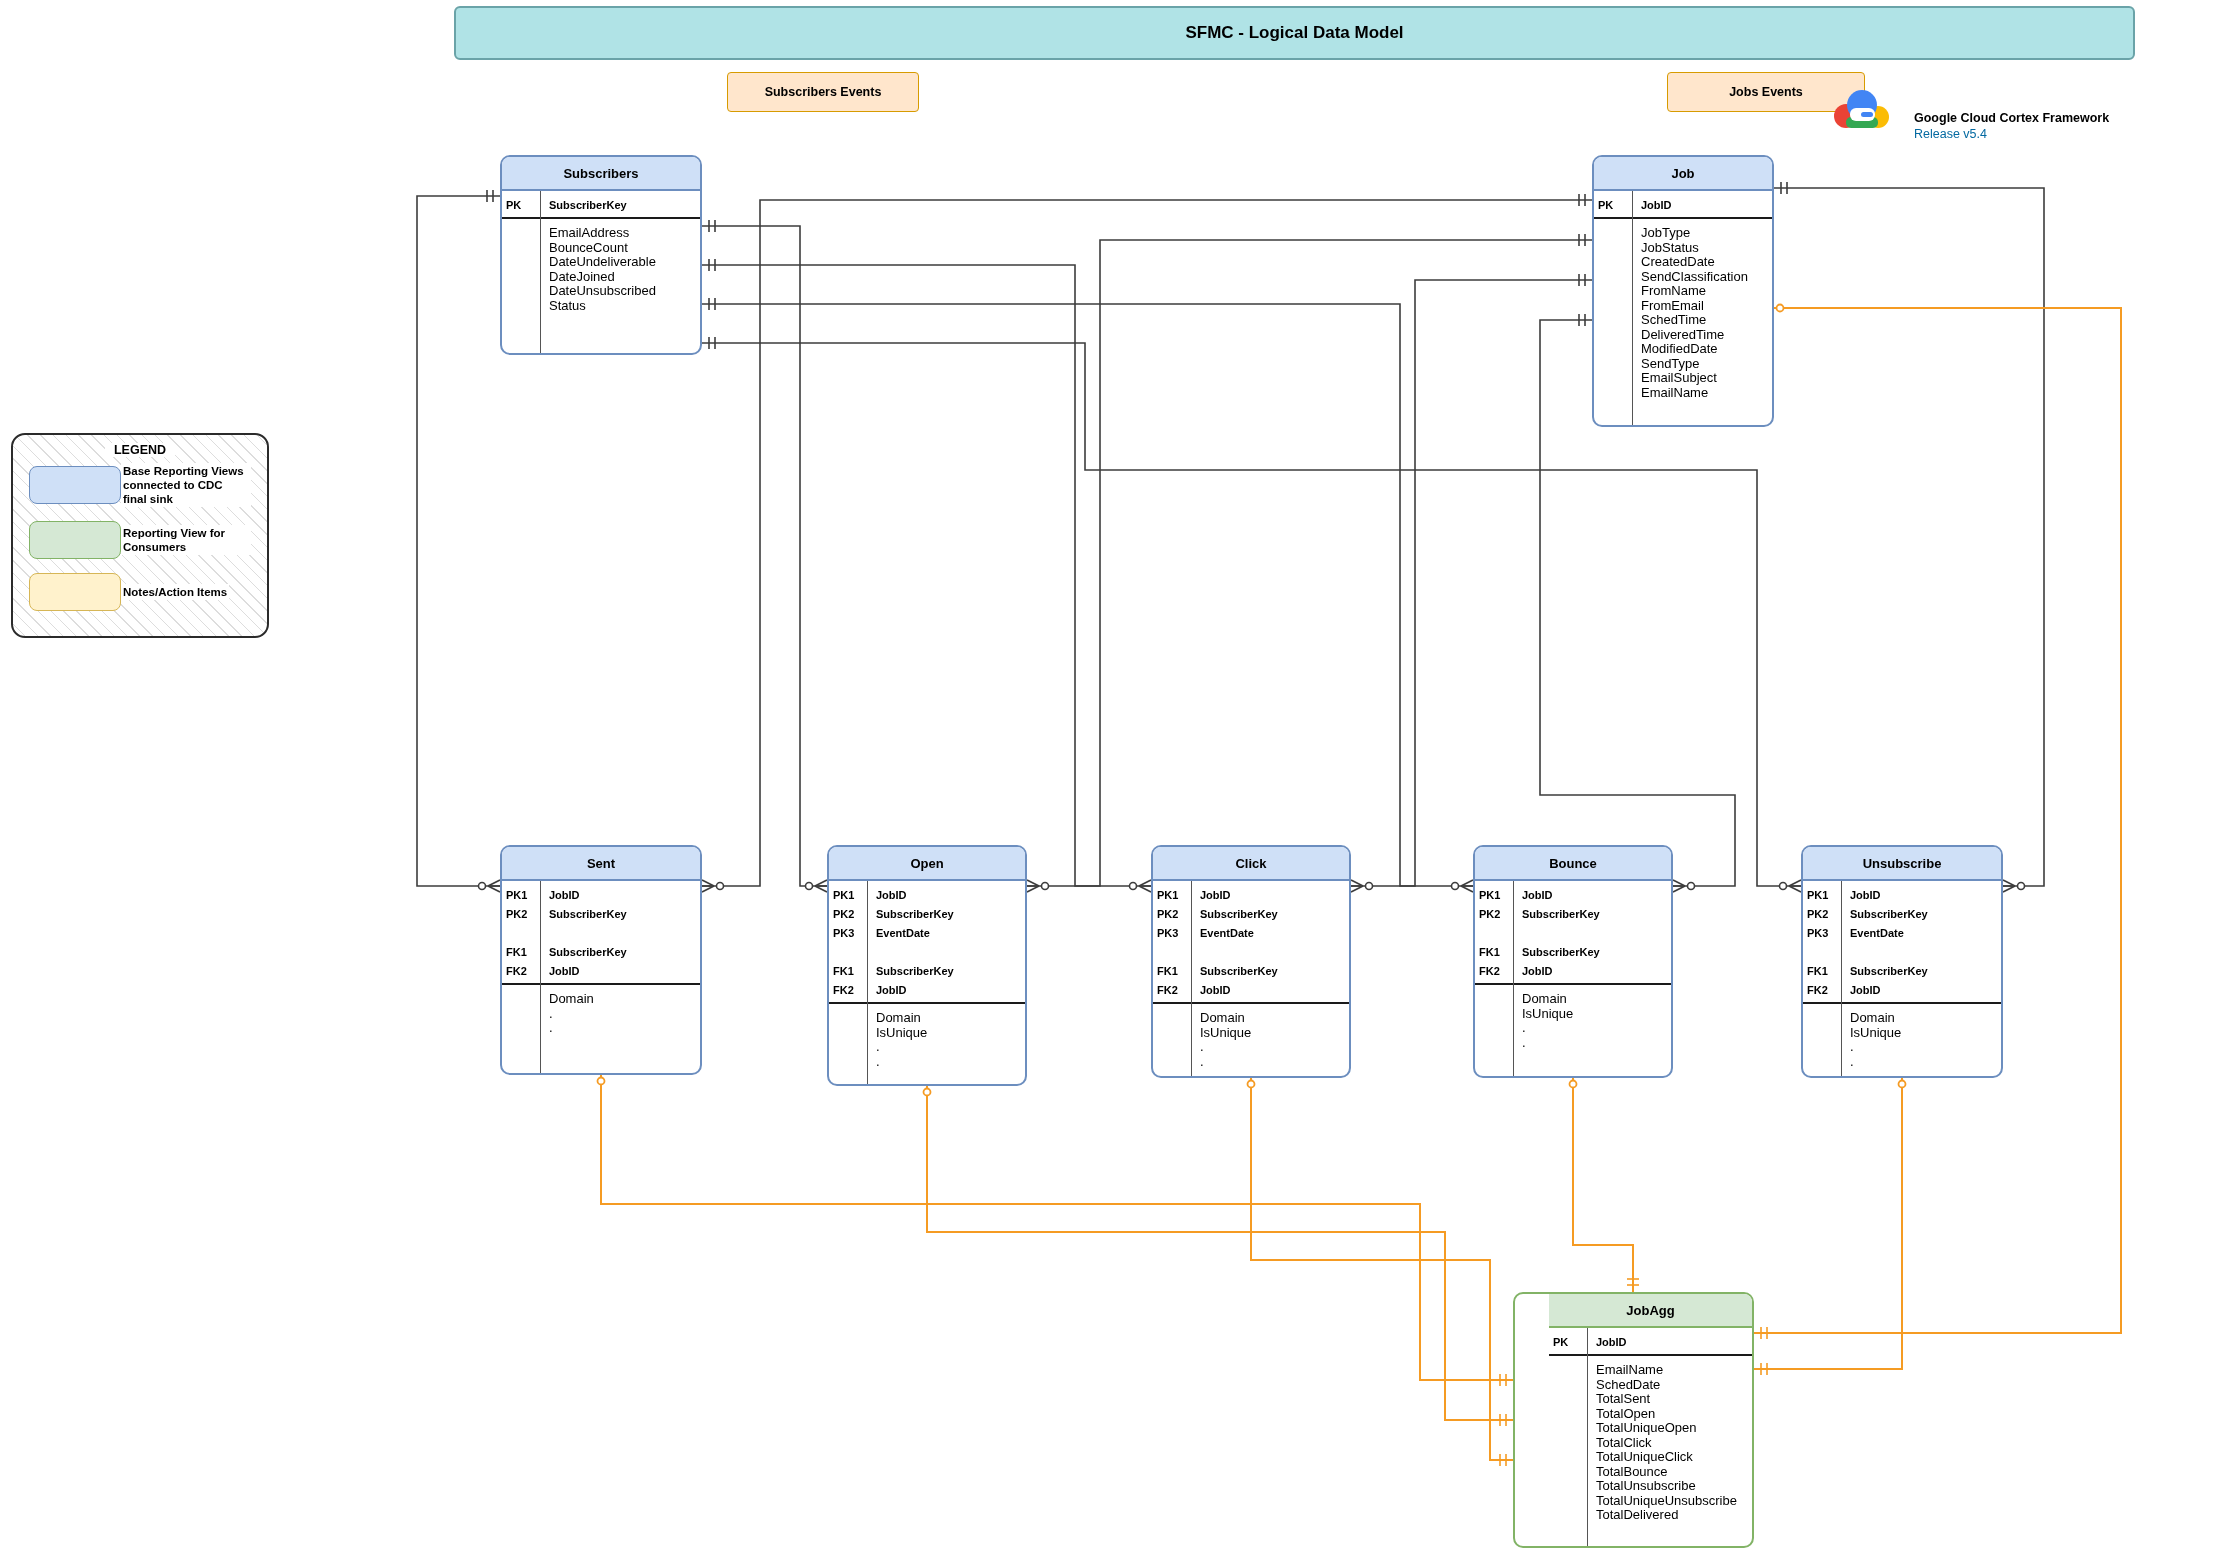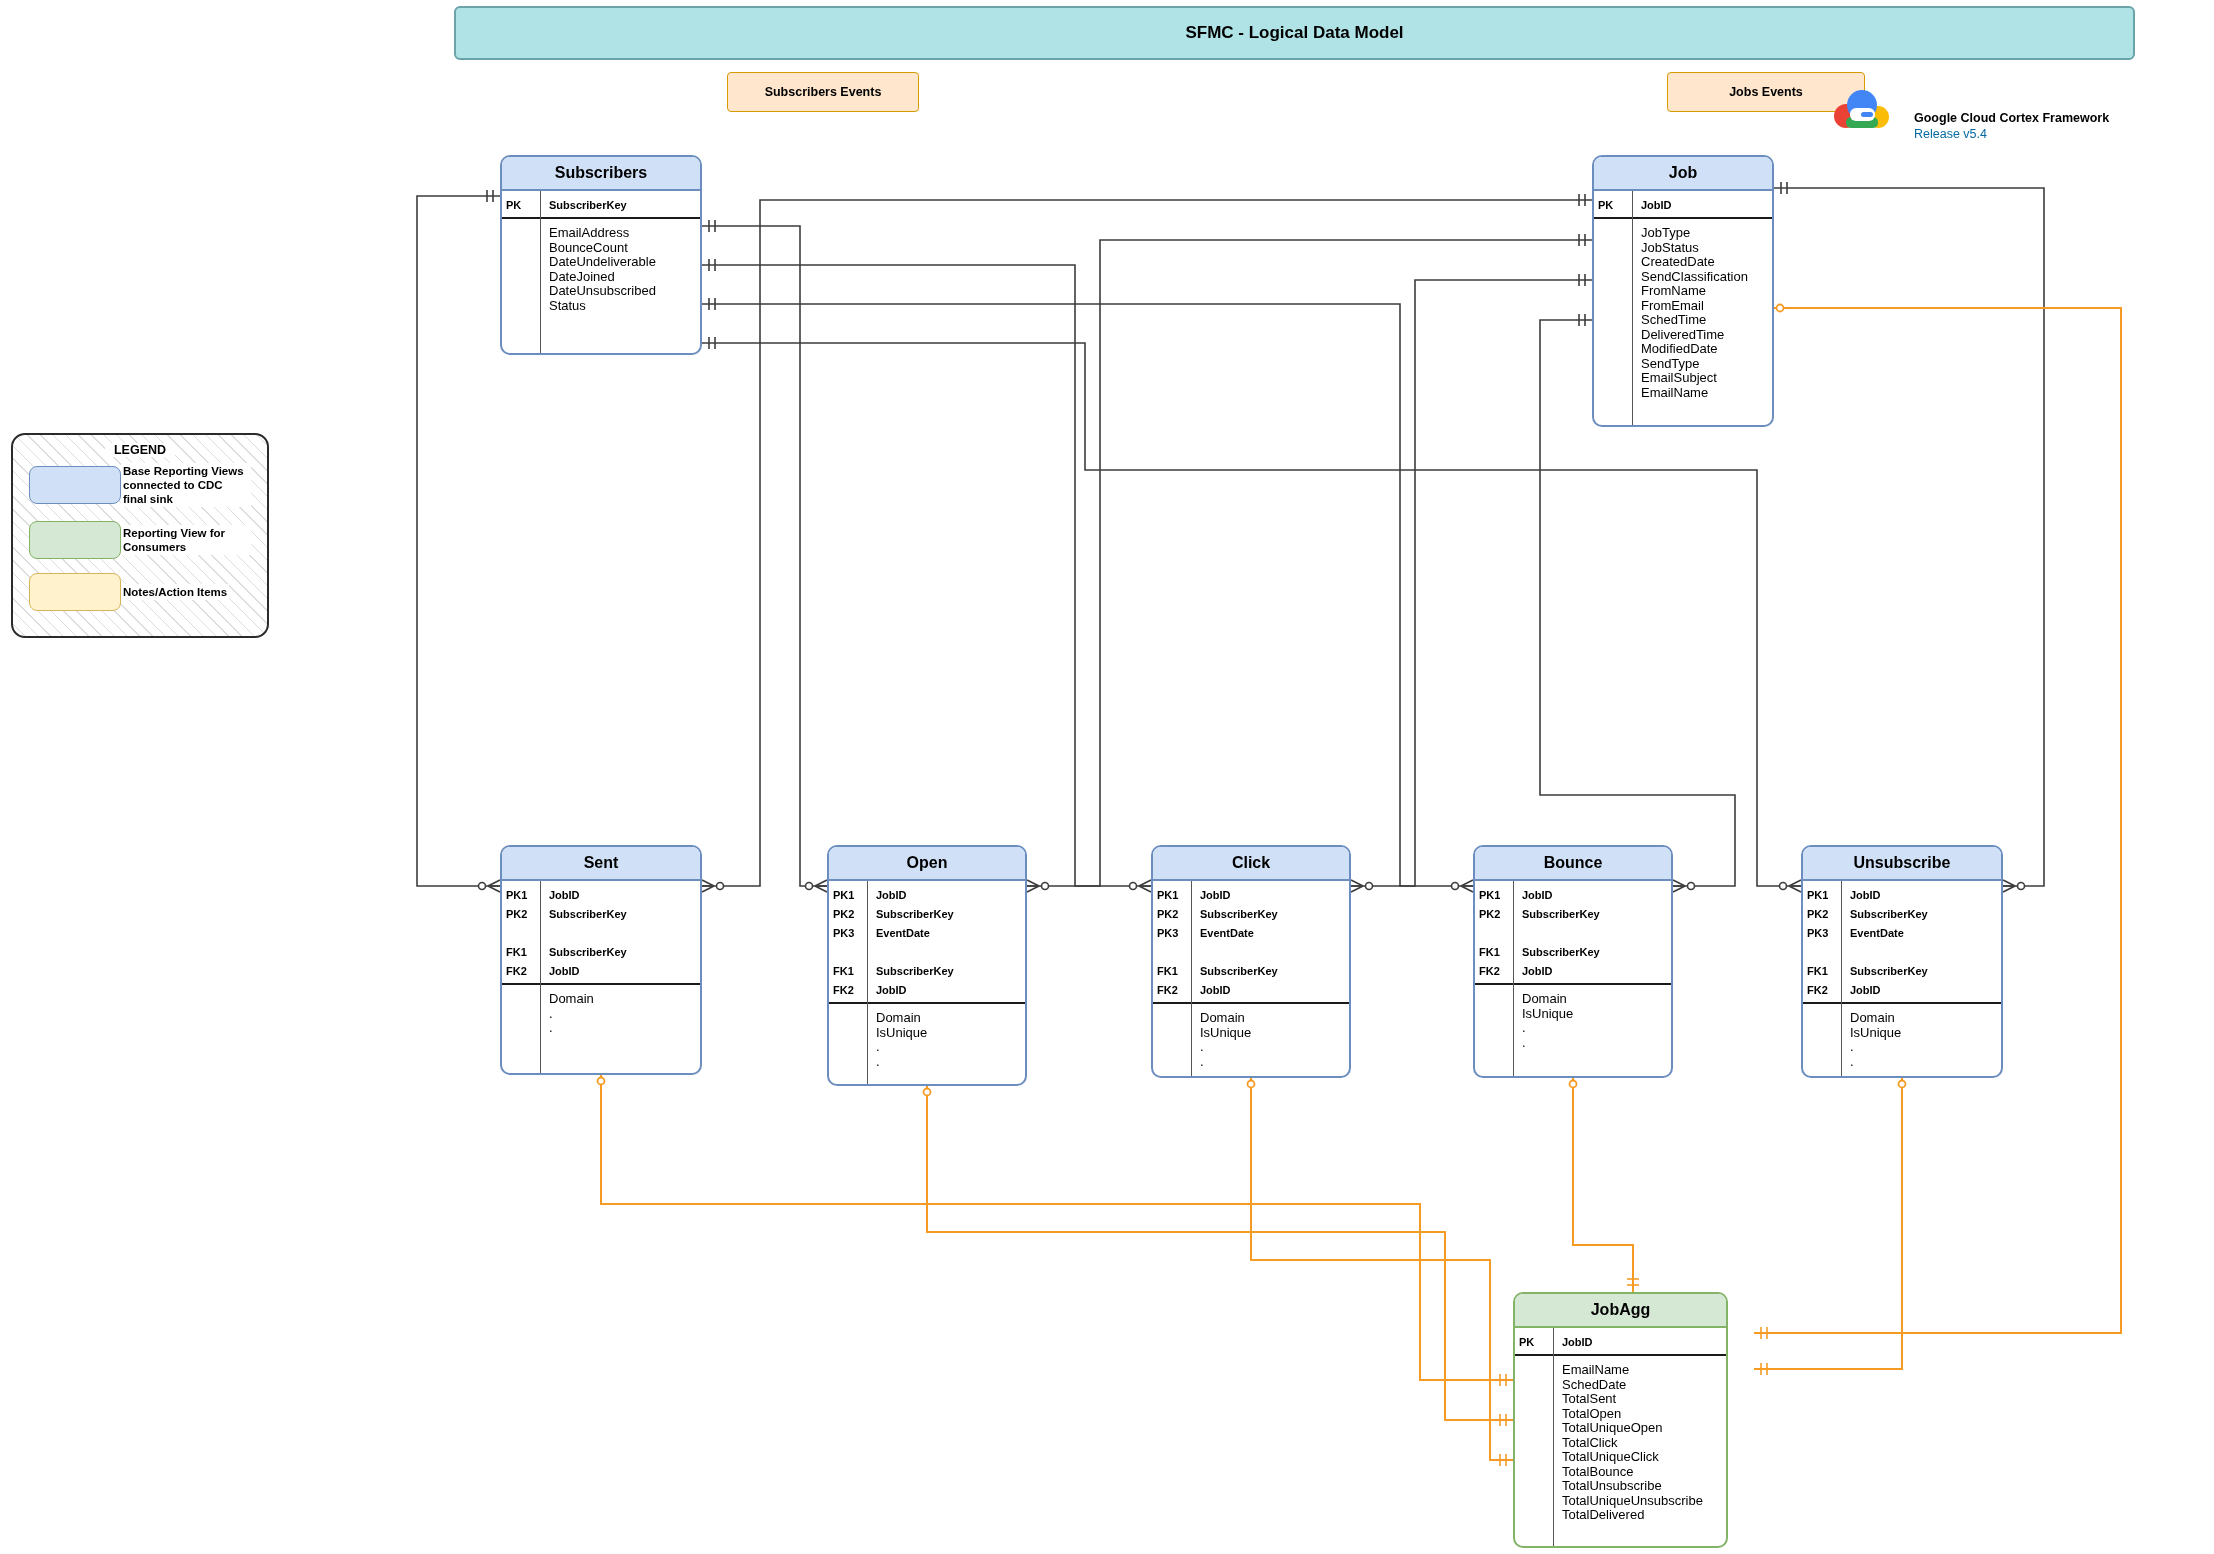--- a/index.html
+++ b/index.html
@@ -38,21 +38,21 @@
   .legend-swatch{width:92px;height:38px;border-radius:8px;flex:0 0 auto;box-sizing:border-box;}
   .legend-swatch.blue{background:var(--entity-blue-fill);border:1.5px solid var(--entity-blue-border);}
   .legend-swatch.green{background:var(--entity-green-fill);border:1.5px solid var(--entity-green-border);}
   .legend-swatch.yellow{background:var(--legend-yellow-fill);border:1.5px solid var(--legend-yellow-border);}
   .legend-label{font-weight:bold;font-size:11.5px;line-height:14px;background:#fff;padding:1px 2px;}
 
   .entity{position:absolute;z-index:2;background:#fff;border:2px solid var(--entity-blue-border);
     border-radius:10px;overflow:hidden;display:flex;flex-direction:column;box-sizing:border-box;}
   .entity.green{border-color:var(--entity-green-border);}
   .entity-header{height:32px;flex:0 0 auto;display:flex;align-items:center;justify-content:center;
-    font-weight:bold;font-size:16px;background:var(--entity-blue-fill);border-bottom:2px solid var(--entity-blue-border);}
+    font-weight:bold;font-size:13px;background:var(--entity-blue-fill);border-bottom:2px solid var(--entity-blue-border);}
   .entity.green .entity-header{background:var(--entity-green-fill);border-bottom-color:var(--entity-green-border);}
   .entity-body{position:relative;flex:1;padding-top:4px;}
   .vdiv{position:absolute;left:38px;top:0;bottom:0;width:0;border-left:1px solid #555;}
   .krow{display:flex;height:19px;font-size:11px;align-items:center;}
   .klabel{width:38px;box-sizing:border-box;padding-left:4px;font-weight:bold;flex:0 0 auto;}
   .kname{padding-left:9px;font-weight:bold;}
   .hsep{border-top:2px solid #1a1a1a;margin:3px 0 7px 0;}
   .arow{padding-left:47px;font-size:13px;line-height:14.5px;min-height:14.5px;}
 </style>
 </head>
@@ -420,21 +420,21 @@
         </div>
       <div class="hsep"></div>
       <div class="attr-rows">
           <div class="arow">Domain</div>
           <div class="arow">IsUnique</div>
           <div class="arow">.</div>
           <div class="arow">.</div>
         </div>
     </div>
   </div>
-    <div class="entity green" style="left: 1513px; top: 1292px; width: 215px; height: 256px;">
+    <div class="entity green" style="left: 1513px; top: 1292px; width: 241px; height: 256px; padding-left: 34px;">
     <div class="entity-header">JobAgg</div>
     <div class="entity-body">
       <div class="vdiv"></div>
       <div class="key-rows">
           <div class="krow">
             <span class="klabel">PK</span>
             <span class="kname">JobID</span>
           </div>
         </div>
       <div class="hsep"></div>

